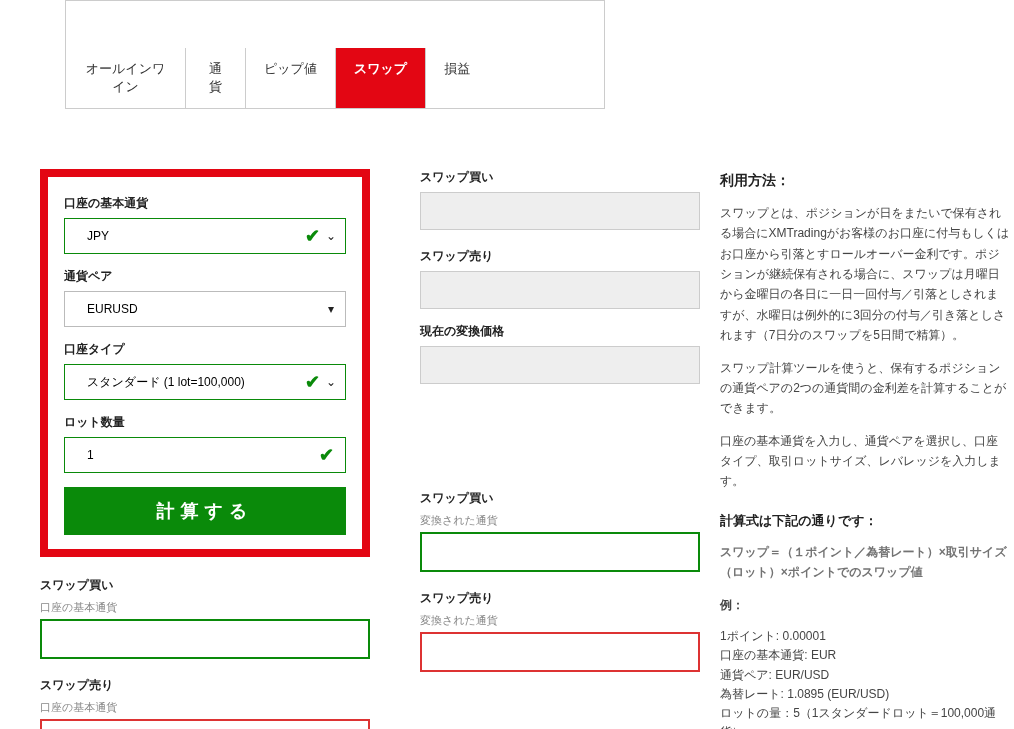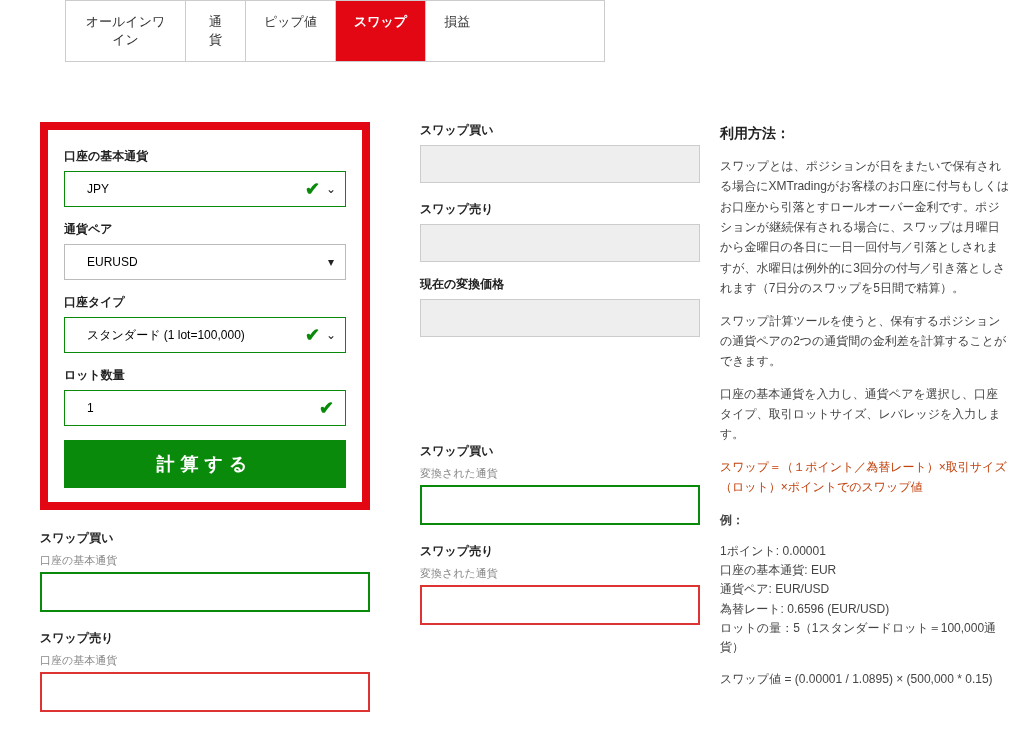--- a/index.html
+++ b/index.html
@@ -18,20 +18,21 @@
       width: 540px;
     }
     .tab {
       flex: 0 0 auto;
       padding: 12px 18px;
       text-align: center;
       border-right: 1px solid #ccc;
       cursor: pointer;
       font-size: 13px;
       color: #333;
+      margin-top: 47px;
     }
     .tab:last-child { border-right: none; }
     .tab.active { background: #e30613; color: #fff; font-weight: bold; }
     .tab-all { width: 120px; }
     .tab-std { width: 60px; }
 
     .main {
       display: flex;
       gap: 20px;
       margin-top: 60px;
@@ -96,21 +97,21 @@
       border: 2px solid;
       height: 40px;
       margin-bottom: 18px;
     }
     .result-box.green { border-color: #0a8a0a; }
     .result-box.red   { border-color: #d33; }
 
     .right-col h3 { font-size: 14px; font-weight: bold; margin-bottom: 10px; color: #222; }
     .right-col h4 { font-size: 13px; font-weight: bold; margin: 18px 0 10px 0; color: #222; }
     .right-col p { margin-bottom: 12px; }
-    .red-text { color: #c2410c; font-weight: normal; }
+    .red-text { color: #737373; font-weight: bold; }
     .right-col .bold { font-weight: bold; }
   </style>
 </head>
 <body>
 
 <div class="page">
 
   <div class="tabs">
     <div class="tab tab-all">オールインワイン</div>
     <div class="tab tab-std">通貨</div>
@@ -196,28 +197,29 @@
         <div class="result-box red"></div>
       </div>
     </div>
 
     <div class="right-col">
       <h3>利用方法：</h3>
       <p>スワップとは、ポジションが日をまたいで保有される場合にXMTradingがお客様のお口座に付与もしくはお口座から引落とすロールオーバー金利です。ポジションが継続保有される場合に、スワップは月曜日から金曜日の各日に一日一回付与／引落としされますが、水曜日は例外的に3回分の付与／引き落としされます（7日分のスワップを5日間で精算）。</p>
       <p>スワップ計算ツールを使うと、保有するポジションの通貨ペアの2つの通貨間の金利差を計算することができます。</p>
       <p>口座の基本通貨を入力し、通貨ペアを選択し、口座タイプ、取引ロットサイズ、レバレッジを入力します。</p>
 
+      <h4>計算式は下記の通りです：</h4>
       <p class="red-text">スワップ＝（１ポイント／為替レート）×取引サイズ（ロット）×ポイントでのスワップ値</p>
 
       <p class="bold">例：</p>
       <div style="line-height:1.6">
         <div>1ポイント: 0.00001</div>
         <div>口座の基本通貨: EUR</div>
         <div>通貨ペア: EUR/USD</div>
-        <div>為替レート: 0.6596 (EUR/USD)</div>
+        <div>為替レート: 1.0895 (EUR/USD)</div>
         <div>ロットの量：5（1スタンダードロット＝100,000通貨）</div>
       </div>
       <p style="margin-top:12px">スワップ値 = (0.00001 / 1.0895) × (500,000 * 0.15)</p>
 
     </div>
 
   </div>
 </div>
 
 </body></html>

